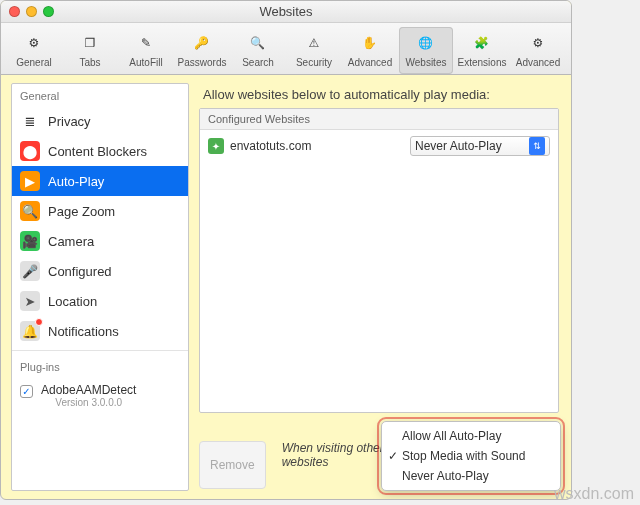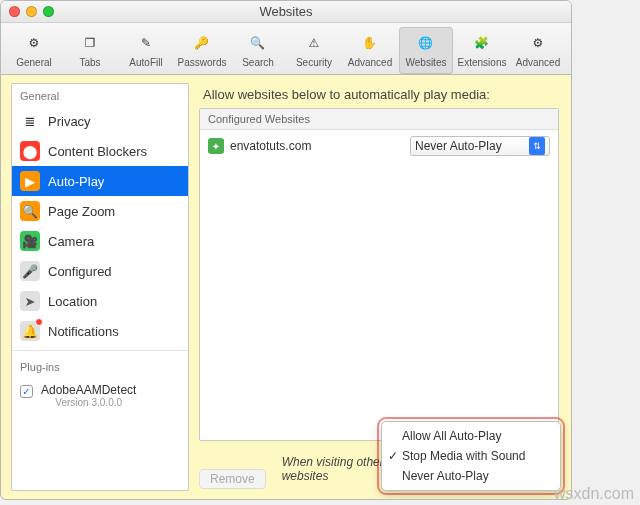--- a/index.html
+++ b/index.html
@@ -28,21 +28,21 @@
   .main { flex:1; padding:10px 12px 10px 6px; display:flex; flex-direction:column; position:relative; }
   .main-title { font-size:13px; color:#444; margin:2px 0 6px 4px; }
   .box { flex:1; border:1px solid #c8c8c8; background:#fff; border-radius:2px; display:flex; flex-direction:column; overflow:hidden; }
   .box-header { background:#f3f3f3; border-bottom:1px solid #dcdcdc; padding:4px 8px; font-size:11px; color:#666; }
   .row { display:flex; align-items:center; padding:6px 8px; gap:6px; }
   .site-icon { width:16px; height:16px; background:#4caf50; border-radius:3px; display:flex; align-items:center; justify-content:center; color:#fff; font-size:10px; }
   .site-name { flex:1; font-size:12px; }
   .dropdown { width:140px; height:20px; border:1px solid #c0c0c0; border-radius:3px; background:linear-gradient(#fff,#f2f2f2); font-size:12px; padding:0 4px; display:flex; align-items:center; justify-content:space-between; }
   .dd-arrow { width:16px; height:18px; background:#2f7bff; border-radius:2px; display:flex; align-items:center; justify-content:center; color:#fff; font-size:9px; }
   .footer { display:flex; align-items:center; gap:8px; padding:8px 0 0 0; position:relative; }
-  .btn-remove { font-size:12px; color:#aaa; background:#f4f4f4; border:1px solid #dcdcdc; border-radius:4px; padding:2px 10px;margin-top:20px; }
+  .btn-remove { font-size:12px; color:#aaa; background:#f4f4f4; border:1px solid #dcdcdc; border-radius:4px; padding:16px 10px;margin-top:20px; }
   .footer-label { font-size:12px; color:#444;font-style:italic; }
   .menu { position:absolute; right:10px; bottom:8px; width:180px; background:#fff; border:1px solid #c0c0c0; border-radius:5px; box-shadow:0 4px 12px rgba(0,0,0,0.2); padding:4px 0; outline:2px solid rgba(220,30,30,0.5); outline-offset:2px;margin-left:13px; }
   .menu-item { padding:3px 10px 3px 20px; font-size:12px; position:relative; cursor:default; }
   .menu-item.checked::before { content:"✓"; position:absolute; left:6px; }
   .watermark { position:absolute; right:6px; bottom:2px; font-size:16px; color:#bbb; }
   .badge { position:absolute; top:-3px; right:-3px; width:8px; height:8px; background:#ff3b30; border-radius:50%; border:1px solid #fff; }
 </style>
 </head>
 <body>
 

